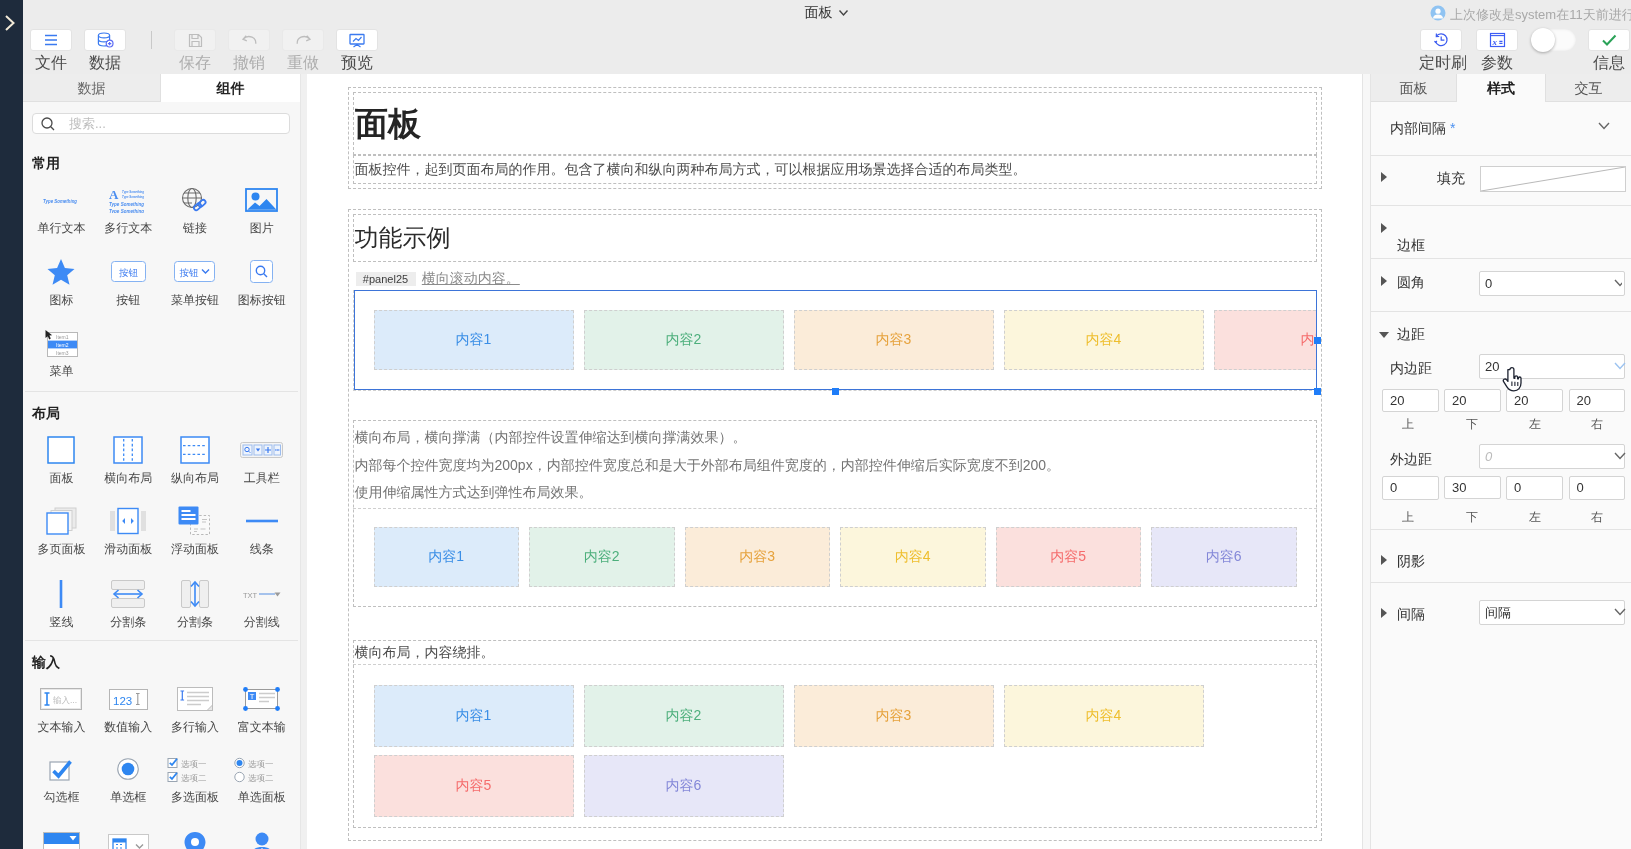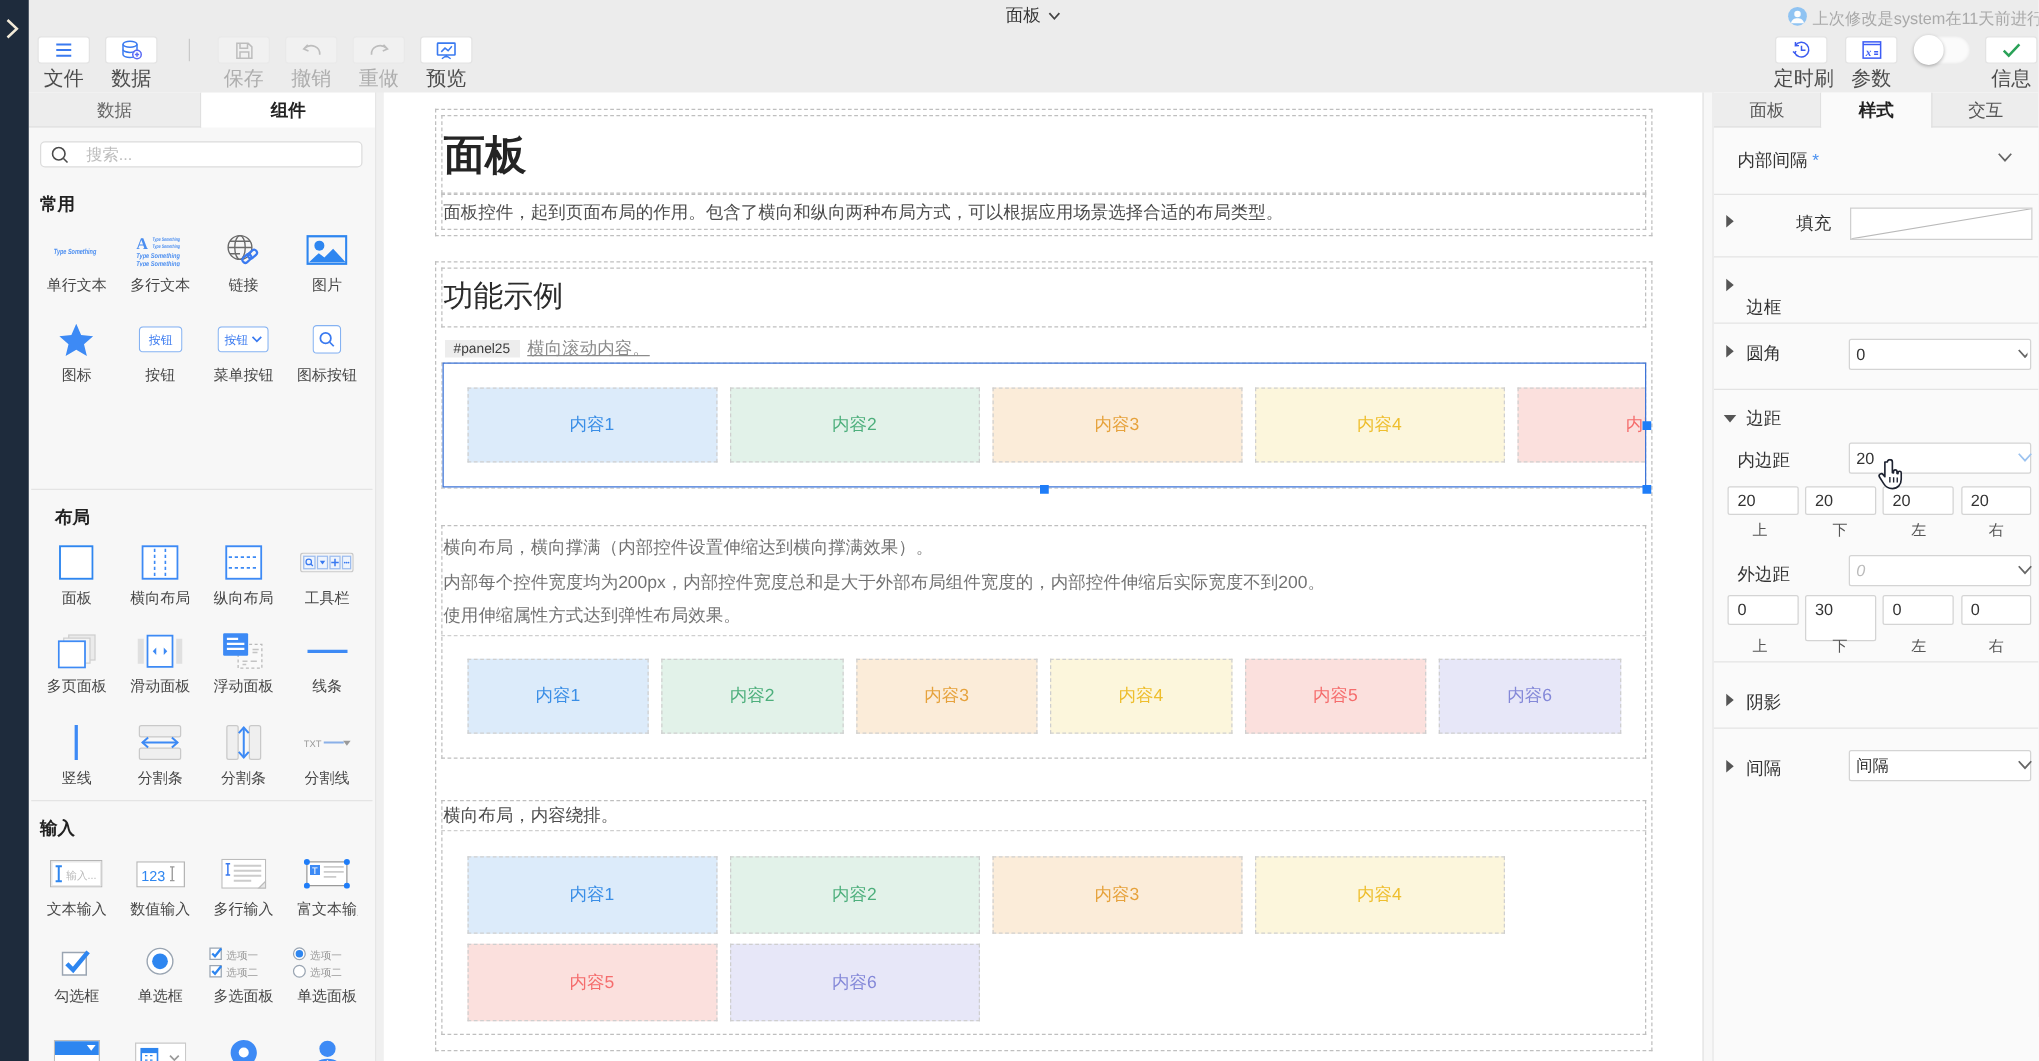--- a/index.html
+++ b/index.html
@@ -238,22 +238,37 @@
         <svg width="23" height="23">
               <rect x="0.5" y="0.5" width="22" height="22" rx="3" fill="#fff" stroke="#85b2f2"></rect>
               <circle cx="10.5" cy="10.5" r="4.2" fill="none" stroke="#3a7af0" stroke-width="1.4"></circle>
               <path d="M13.8 13.8 L17 17" stroke="#3a7af0" stroke-width="1.4"></path>
             </svg>
       </div>
           <div class="lb">图标按钮</div>
         </div>
     </div>
 
+    <div class="irow" style="top:251px;">
+      <div class="it">
+          <div class="ic">
+        <svg width="33" height="27" style="position:relative;">
+              <rect x="2.5" y="2.5" width="30" height="24" fill="#fff" stroke="#b8b8b8"></rect>
+              <text x="11" y="9" font-size="5" fill="#999">Item1</text>
+              <rect x="3" y="10.6" width="29" height="7.8" fill="#3d8af5"></rect>
+              <text x="11" y="16.8" font-size="5" fill="#fff">Item2</text>
+              <text x="11" y="25" font-size="5" fill="#999">Item3</text>
+              <path d="M0.5 0 L0.5 8 L2.8 6.2 L4.2 9.4 L5.8 8.6 L4.4 5.6 L7.2 5.2 Z" fill="#222"></path>
+            </svg>
+      </div>
+          <div class="lb">菜单</div>
+        </div>
+    </div>
     <div class="ldiv" style="top:317px;"></div>
-    <div class="sect" style="top:331px;margin-left:12px;">布局</div>
+    <div class="sect" style="top:331px;">布局</div>
 
     <div class="irow" style="top:358px;">
       <div class="it">
           <div class="ic">
         <svg width="28" height="28">
               <rect x="1" y="1" width="26" height="26" fill="#fff" stroke="#2e86f0" stroke-width="1.5"></rect>
             </svg>
       </div>
           <div class="lb">面板</div>
         </div>
@@ -623,21 +638,21 @@
     <div class="udlr" style="left:9px;top:342px;">上</div>
     <div class="udlr" style="left:73px;top:342px;">下</div>
     <div class="udlr" style="left:136px;top:342px;">左</div>
     <div class="udlr" style="left:198px;top:342px;">右</div>
     <div class="rlab" style="left:19px;top:376.6px;">外边距</div>
     <div class="rsel" style="top:370px;color:#bbb;font-style:italic;">0</div>
     <svg class="abs" style="left:243px;top:378px;" width="12" height="8">
         <path d="M1 1 L6 6.5 L11 1" fill="none" stroke="#666" stroke-width="1.4"></path>
       </svg>
     <div class="rinp" style="left:11px;top:402px;width:56.5px;height:23.5px;line-height:21px;padding-left:7px;">0</div>
-    <div class="rinp" style="left:73px;top:402px;width:56.5px;height:37px;line-height:21px;padding-left:7px;">30</div>
+    <div class="rinp" style="left:73px;top:402px;width:56.5px;height:23px;line-height:21px;padding-left:7px;">30</div>
     <div class="rinp" style="left:135px;top:402px;width:56.5px;height:23.5px;line-height:21px;padding-left:7px;">0</div>
     <div class="rinp" style="left:197.5px;top:402px;width:56.5px;height:23.5px;line-height:21px;padding-left:7px;">0</div>
     <div class="udlr" style="left:9px;top:434.7px;">上</div>
     <div class="udlr" style="left:73px;top:434.7px;">下</div>
     <div class="udlr" style="left:136px;top:434.7px;">左</div>
     <div class="udlr" style="left:198px;top:434.7px;">右</div>
     <div class="rsep" style="top:455px;"></div>
     <svg class="abs" style="left:9px;top:480px;" width="8" height="12">
         <path d="M1 1 L7 6 L1 11 Z" fill="#555"></path>
       </svg>

